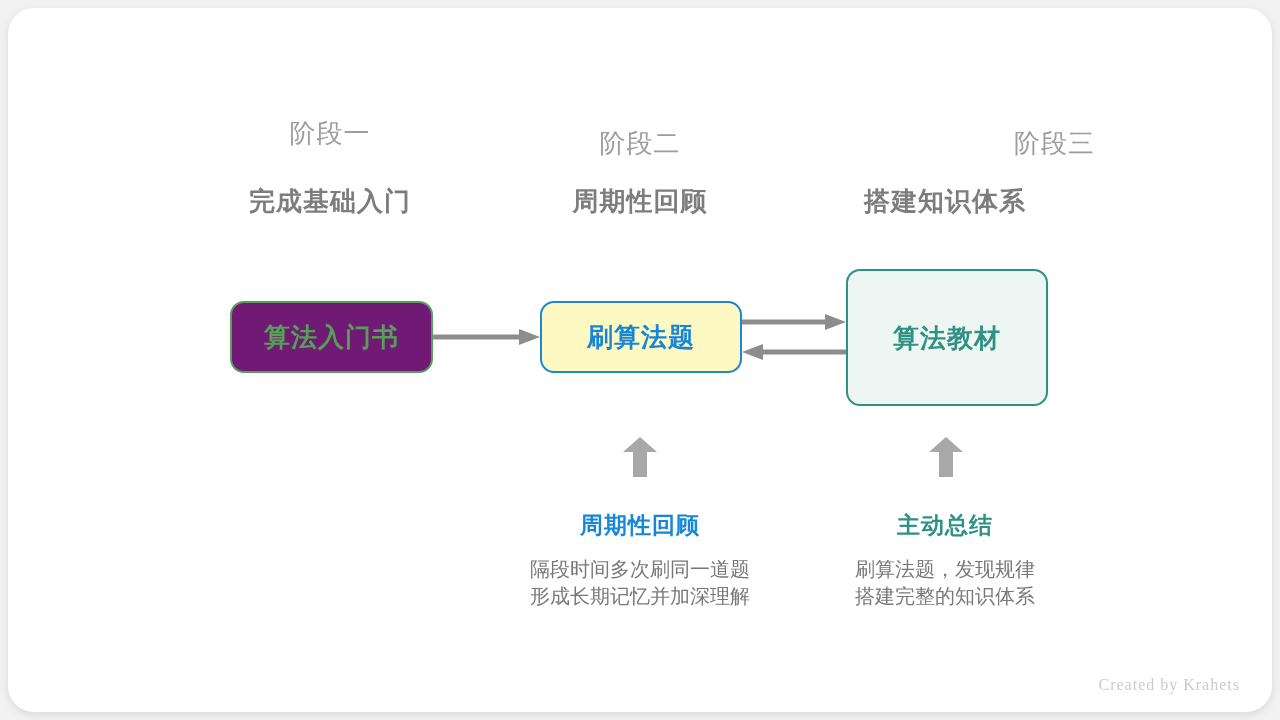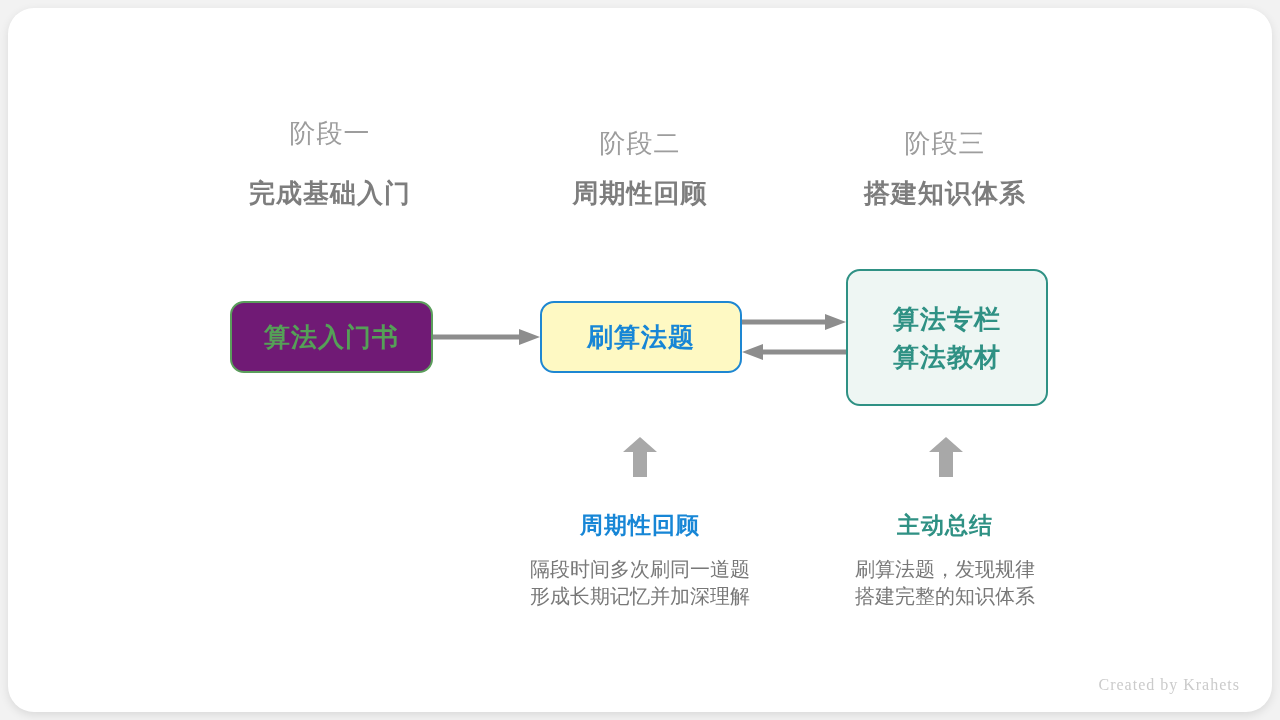--- a/index.html
+++ b/index.html
@@ -31,20 +31,21 @@
     color: #9d9d9d;
     letter-spacing: 1px;
   }
   .stage-subtitle {
     width: 300px;
     text-align: center;
     font-size: 26px;
     font-weight: bold;
     color: #7d7d7d;
     letter-spacing: 1px;
+    margin-top: 8px;
   }
 
   
   .node {
     display: flex;
     flex-direction: column;
     align-items: center;
     justify-content: center;
     border-radius: 14px;
     border: 2px solid;
@@ -92,33 +93,32 @@
 
 <div class="canvas">
   <div class="card"></div>
 
   <div class="abs stage-label" style="left:180px; top:116px;">阶段一</div>
   <div class="abs stage-subtitle" style="left:180px; top:176px;">完成基础入门</div>
 
   <div class="abs stage-label" style="left:490px; top:126px;">阶段二</div>
   <div class="abs stage-subtitle" style="left:490px; top:176px;">周期性回顾</div>
 
-  <div class="abs stage-label" style="left:795px; top:126px;">阶段三</div>
+  <div class="abs stage-label" style="left:795px; top:126px;text-align:right;">阶段三</div>
   <div class="abs stage-subtitle" style="left:795px; top:176px;">搭建知识体系</div>
 
   <div class="abs node node-green" style="left:230px; top:301px; width:203px; height:72px;">
     <span>算法入门书</span>
   </div>
 
   <div class="abs node node-blue" style="left:540px; top:301px; width:202px; height:72px;">
     <span>刷算法题</span>
   </div>
 
   <div class="abs node node-teal" style="left:846px; top:269px; width:202px; height:137px;">
-    <span>算法专栏</span>
     <span>算法教材</span>
   </div>
 
   <svg class="abs" style="left:433px; top:325px;" width="107" height="24" viewBox="0 0 107 24" aria-hidden="true">
     <line x1="0" y1="12" x2="88" y2="12" stroke="#8d8d8d" stroke-width="5"></line>
     <polygon points="86,4 107,12 86,20" fill="#8d8d8d"></polygon>
   </svg>
 
   <svg class="abs" style="left:742px; top:310px;" width="104" height="24" viewBox="0 0 104 24" aria-hidden="true">
     <line x1="0" y1="12" x2="85" y2="12" stroke="#8d8d8d" stroke-width="5"></line>

